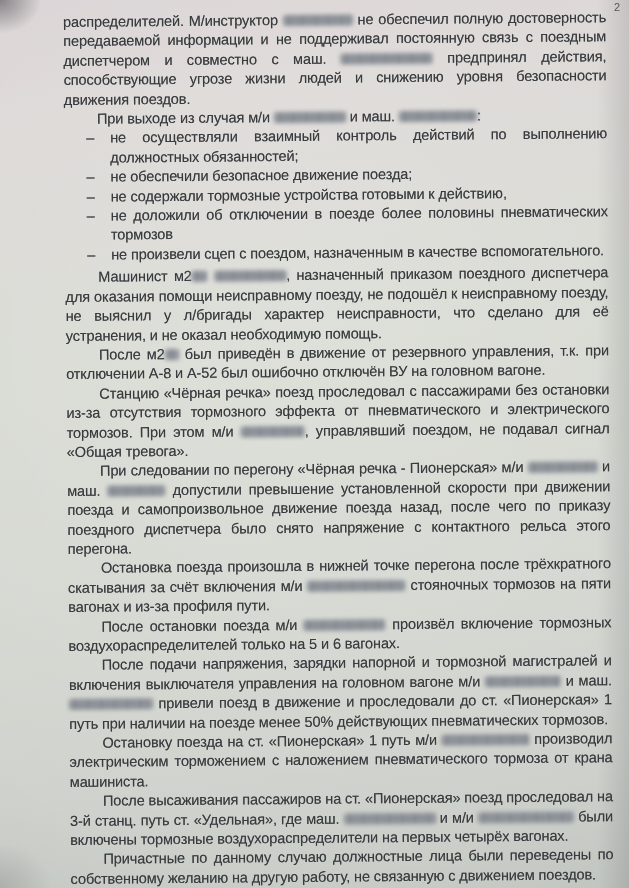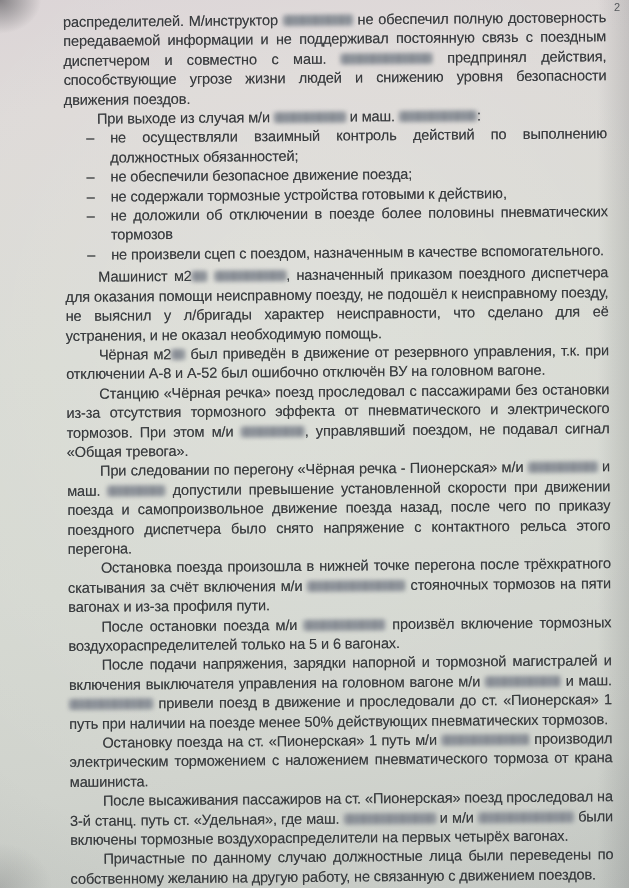--- a/index.html
+++ b/index.html
@@ -66,21 +66,21 @@
         <div class="bullet">
           <span class="dash">–</span>
           <span class="btext">не доложили об отключении в поезде более половины пневматических тормозов</span>
         </div>
         <div class="bullet">
           <span class="dash">–</span>
           <span class="btext">не произвели сцеп с поездом, назначенным в качестве вспомогательного.</span>
         </div>
       </div>
       <p class="para indent" style="margin-top: 3px;"><span>Машинист м2</span><span class="redact" style="width: 16px;"></span><span> </span><span class="redact" style="width: 72px;"></span><span>, назначенный приказом поездного диспетчера для оказания помощи неисправному поезду, не подошёл к неисправному поезду, не выяснил у л/бригады характер неисправности, что сделано для её устранения, и не оказал необходимую помощь.</span></p>
-      <p class="para indent"><span>Чёрная м2</span><span class="redact" style="width: 14px;"></span><span> был приведён в движение от резервного управления, т.к. при отключении А-8 и А-52 был ошибочно отключён ВУ на головном вагоне.</span></p>
+      <p class="para indent"><span>После м2</span><span class="redact" style="width: 14px;"></span><span> был приведён в движение от резервного управления, т.к. при отключении А-8 и А-52 был ошибочно отключён ВУ на головном вагоне.</span></p>
       <p class="para indent"><span>Станцию «Чёрная речка» поезд проследовал с пассажирами без остановки из-за отсутствия тормозного эффекта от пневматического и электрического тормозов. При этом м/и </span><span class="redact" style="width: 64px;"></span><span>, управлявший поездом, не подавал сигнал «Общая тревога».</span></p>
       <p class="para indent"><span>При следовании по перегону «Чёрная речка - Пионерская» м/и </span><span class="redact" style="width: 70px;"></span><span> и маш. </span><span class="redact" style="width: 58px;"></span><span> допустили превышение установленной скорости при движении поезда и самопроизвольное движение поезда назад, после чего по приказу поездного диспетчера было снято напряжение с контактного рельса этого перегона.</span></p>
       <p class="para indent"><span>Остановка поезда произошла в нижней точке перегона после трёхкратного скатывания за счёт включения м/и </span><span class="redact" style="width: 98px;"></span><span> стояночных тормозов на пяти вагонах и из-за профиля пути.</span></p>
       <p class="para indent"><span>После остановки поезда м/и </span><span class="redact" style="width: 82px;"></span><span> произвёл включение тормозных воздухораспределителей только на 5 и 6 вагонах.</span></p>
       <p class="para indent"><span>После подачи напряжения, зарядки напорной и тормозной магистралей и включения выключателя управления на головном вагоне м/и </span><span class="redact" style="width: 76px;"></span><span> и маш. </span><span class="redact" style="width: 84px;"></span><span> привели поезд в движение и проследовали до ст. «Пионерская» 1 путь при наличии на поезде менее 50% действующих пневматических тормозов.</span></p>
       <p class="para indent"><span>Остановку поезда на ст. «Пионерская» 1 путь м/и </span><span class="redact" style="width: 88px;"></span><span> производил электрическим торможением с наложением пневматического тормоза от крана машиниста.</span></p>
       <p class="para indent"><span>После высаживания пассажиров  на ст. «Пионерская» поезд проследовал на 3-й станц. путь ст. «Удельная», где маш. </span><span class="redact" style="width: 92px;"></span><span> и м/и </span><span class="redact" style="width: 96px;"></span><span> были включены тормозные воздухораспределители на первых четырёх вагонах.</span></p>
       <p class="para indent"><span>Причастные по данному случаю должностные лица были переведены по собственному желанию на другую работу, не связанную с движением поездов.</span></p>
     </div>
 </div>

